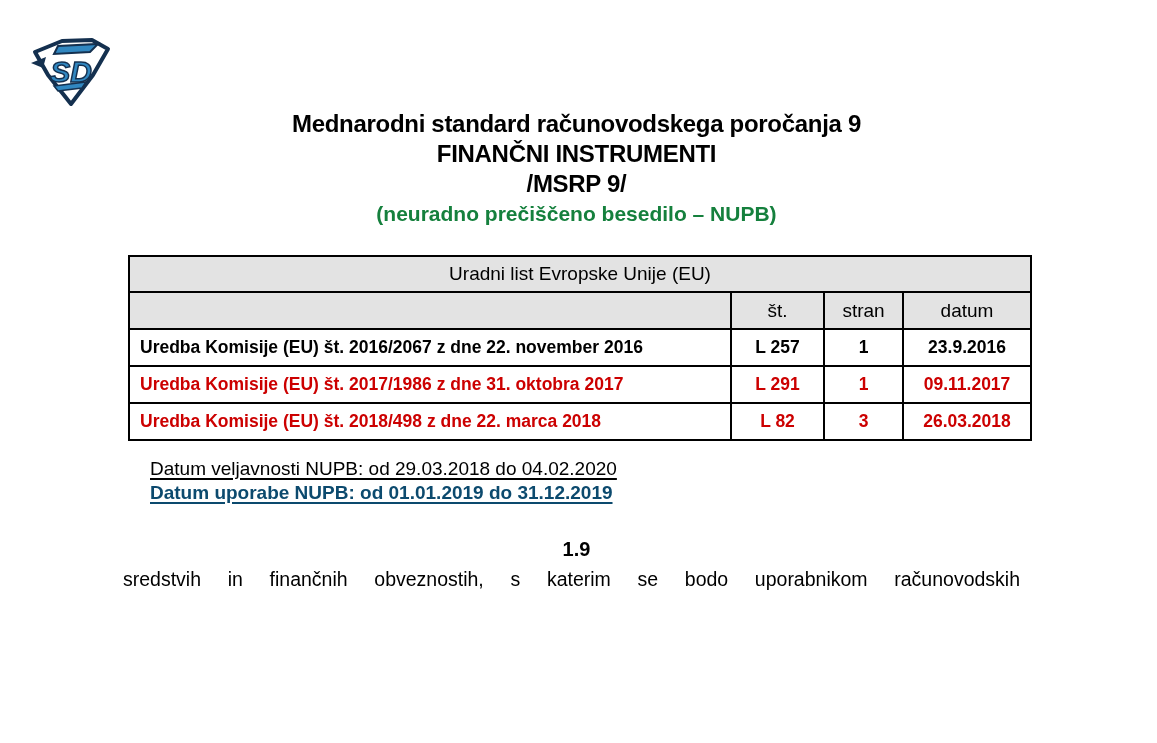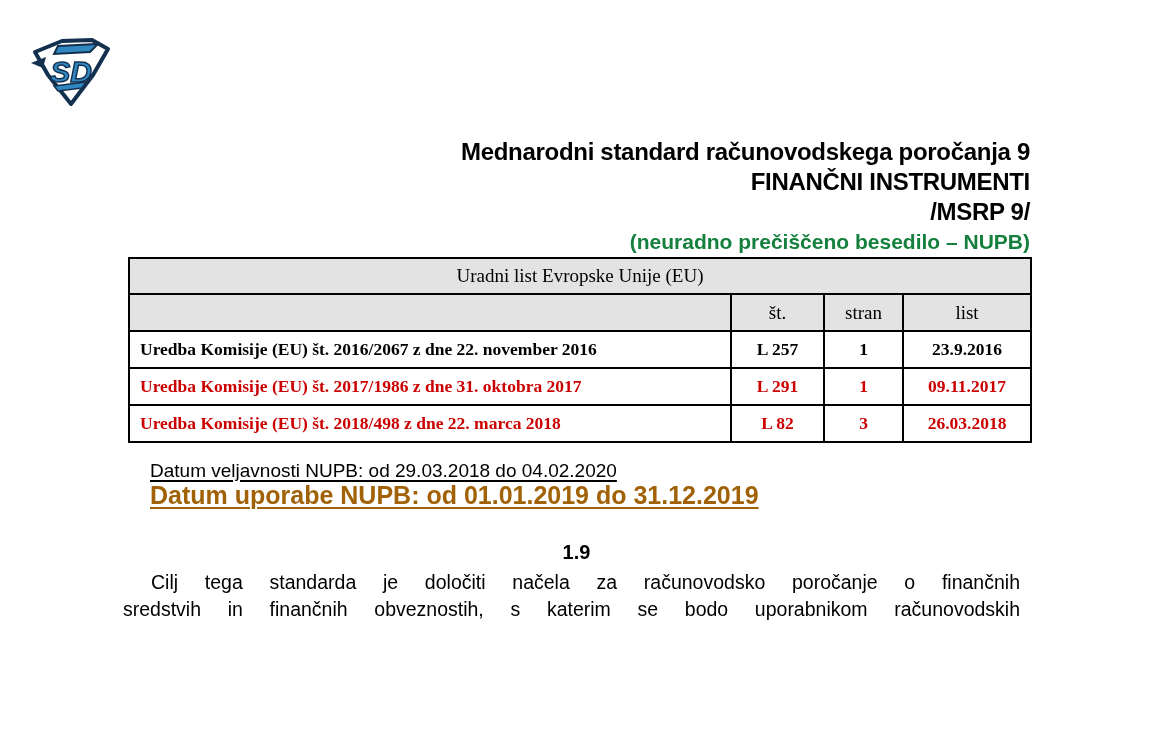--- a/index.html
+++ b/index.html
@@ -19,41 +19,40 @@
     height: 72px;
   }
   .content {
     position: absolute;
     left: 123px;
     top: 0;
     width: 907px;
   }
   .title-block {
     padding-top: 109px;
-    text-align: right;
-    margin-top: 28px;
+    text-align: center;
   }
   .title-line {
     font-size: 24px;
     font-weight: bold;
     line-height: 30px;
     letter-spacing: -0.3px;
   }
   .subtitle-red {
     font-size: 21px;
     font-weight: bold;
     line-height: 30px;
     color: #15803d;
   }
   table.journal {
+    margin-top: 26px;
     margin-left: 5px;
     width: 902px;
     border-collapse: collapse;
     table-layout: fixed;
-    font-family: Liberation Serif, serif;
   }
   table.journal td, table.journal th {
     border: 2px solid #000;
     padding: 0 6px;
     text-align: center;
     vertical-align: middle;
   }
   table.journal .caption-cell {
     background: #e3e3e3;
     font-weight: normal;
@@ -85,24 +84,24 @@
   .validity-line {
     font-size: 19px;
     line-height: 24px;
     color: #000000;
     text-decoration: underline;
     text-decoration-thickness: 2px;
     text-underline-offset: 3px;
     display: inline-block;
   }
   .usage-line {
-    font-size: 25px;
-    line-height: 24px;
-    font-weight: bold;
-    color: #a16207;
+    font-size: 19px;
+    line-height: 24px;
+    font-weight: bold;
+    color: #0c4a6e;
     text-decoration: underline;
     text-decoration-thickness: 2px;
     text-underline-offset: 3px;
     display: inline-block;
   }
   .chapter-heading {
     margin-top: 59px;
     text-align: center;
     font-size: 20px;
     font-weight: bold;
@@ -158,21 +157,21 @@
         <col style="width:128px">
     </colgroup>
     <tbody>
       <tr>
         <td class="caption-cell" colspan="4">Uradni list Evropske Unije (EU)</td>
       </tr>
       <tr class="subhead">
         <td></td>
         <td>št.</td>
         <td>stran</td>
-        <td>list</td>
+        <td>datum</td>
       </tr>
       <tr class="data-row row-black">
         <td class="reg-cell">Uredba Komisije (EU) št. 2016/2067 z dne 22. november 2016</td>
         <td>L 257</td>
         <td>1</td>
         <td>23.9.2016</td>
       </tr>
       <tr class="data-row row-red">
         <td class="reg-cell">Uredba Komisije (EU) št. 2017/1986 z dne 31. oktobra 2017</td>
         <td>L 291</td>
@@ -190,17 +189,16 @@
 
   <div class="validity-block">
     <div><span class="validity-line">Datum veljavnosti NUPB: od 29.03.2018 do 04.02.2020</span></div>
     <div><span class="usage-line">Datum uporabe NUPB: od 01.01.2019 do 31.12.2019</span></div>
   </div>
 
 
   <div class="section-number">1.9</div>
 
   <div class="paragraph">
-    <div class="para-line first">Cilj tega standarda je določiti načela za računovodsko poročanje o finančnih</div>
     <div class="para-line">sredstvih in finančnih obveznostih, s katerim se bodo uporabnikom računovodskih</div>
   </div>
 
 </div>
 
 </body></html>

